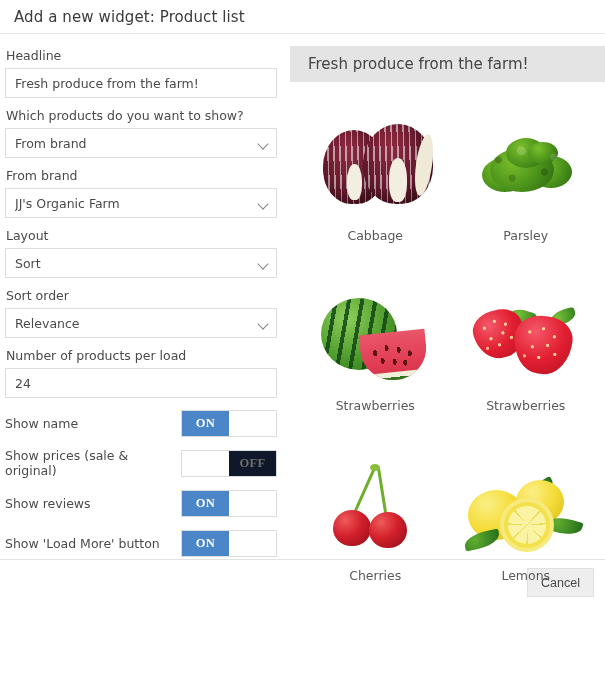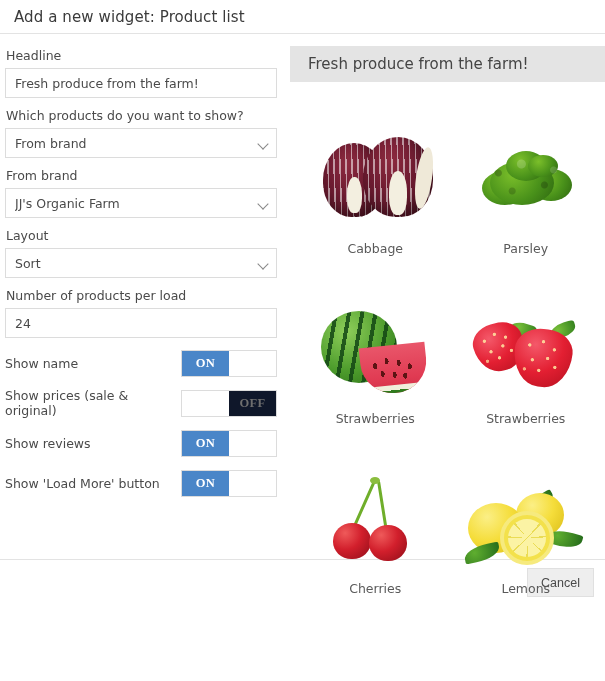--- a/index.html
+++ b/index.html
@@ -144,21 +144,21 @@
   .grid {
     display: grid;
     grid-template-columns: 1fr 1fr;
     padding: 14px 6px 0 10px;
     row-gap: 10px;
   }
   .card {
     display: flex;
     flex-direction: column;
     align-items: center;
-    justify-content: flex-end;
+    justify-content: center;
     height: 160px;
   }
   .thumb {
     width: 136px; height: 112px;
     position: relative;
     display: flex;
     align-items: center;
     justify-content: center;
     overflow: hidden;
   }
@@ -429,20 +429,27 @@
       </div>
 
       <div class="field">
         <span class="field-label">Layout</span>
         <div class="control select">
           <span class="value">Sort</span>
           <span class="chev"></span>
         </div>
       </div>
 
+      <div class="field">
+        <span class="field-label">Sort order</span>
+        <div class="control select">
+          <span class="value">Relevance</span>
+          <span class="chev"></span>
+        </div>
+      </div>
 
       <div class="field">
         <span class="field-label">Number of products per load</span>
         <div class="control">
           <span class="value">24</span>
         </div>
       </div>
 
       <div class="toggle-row">
         <span class="field-label">Show name</span>

